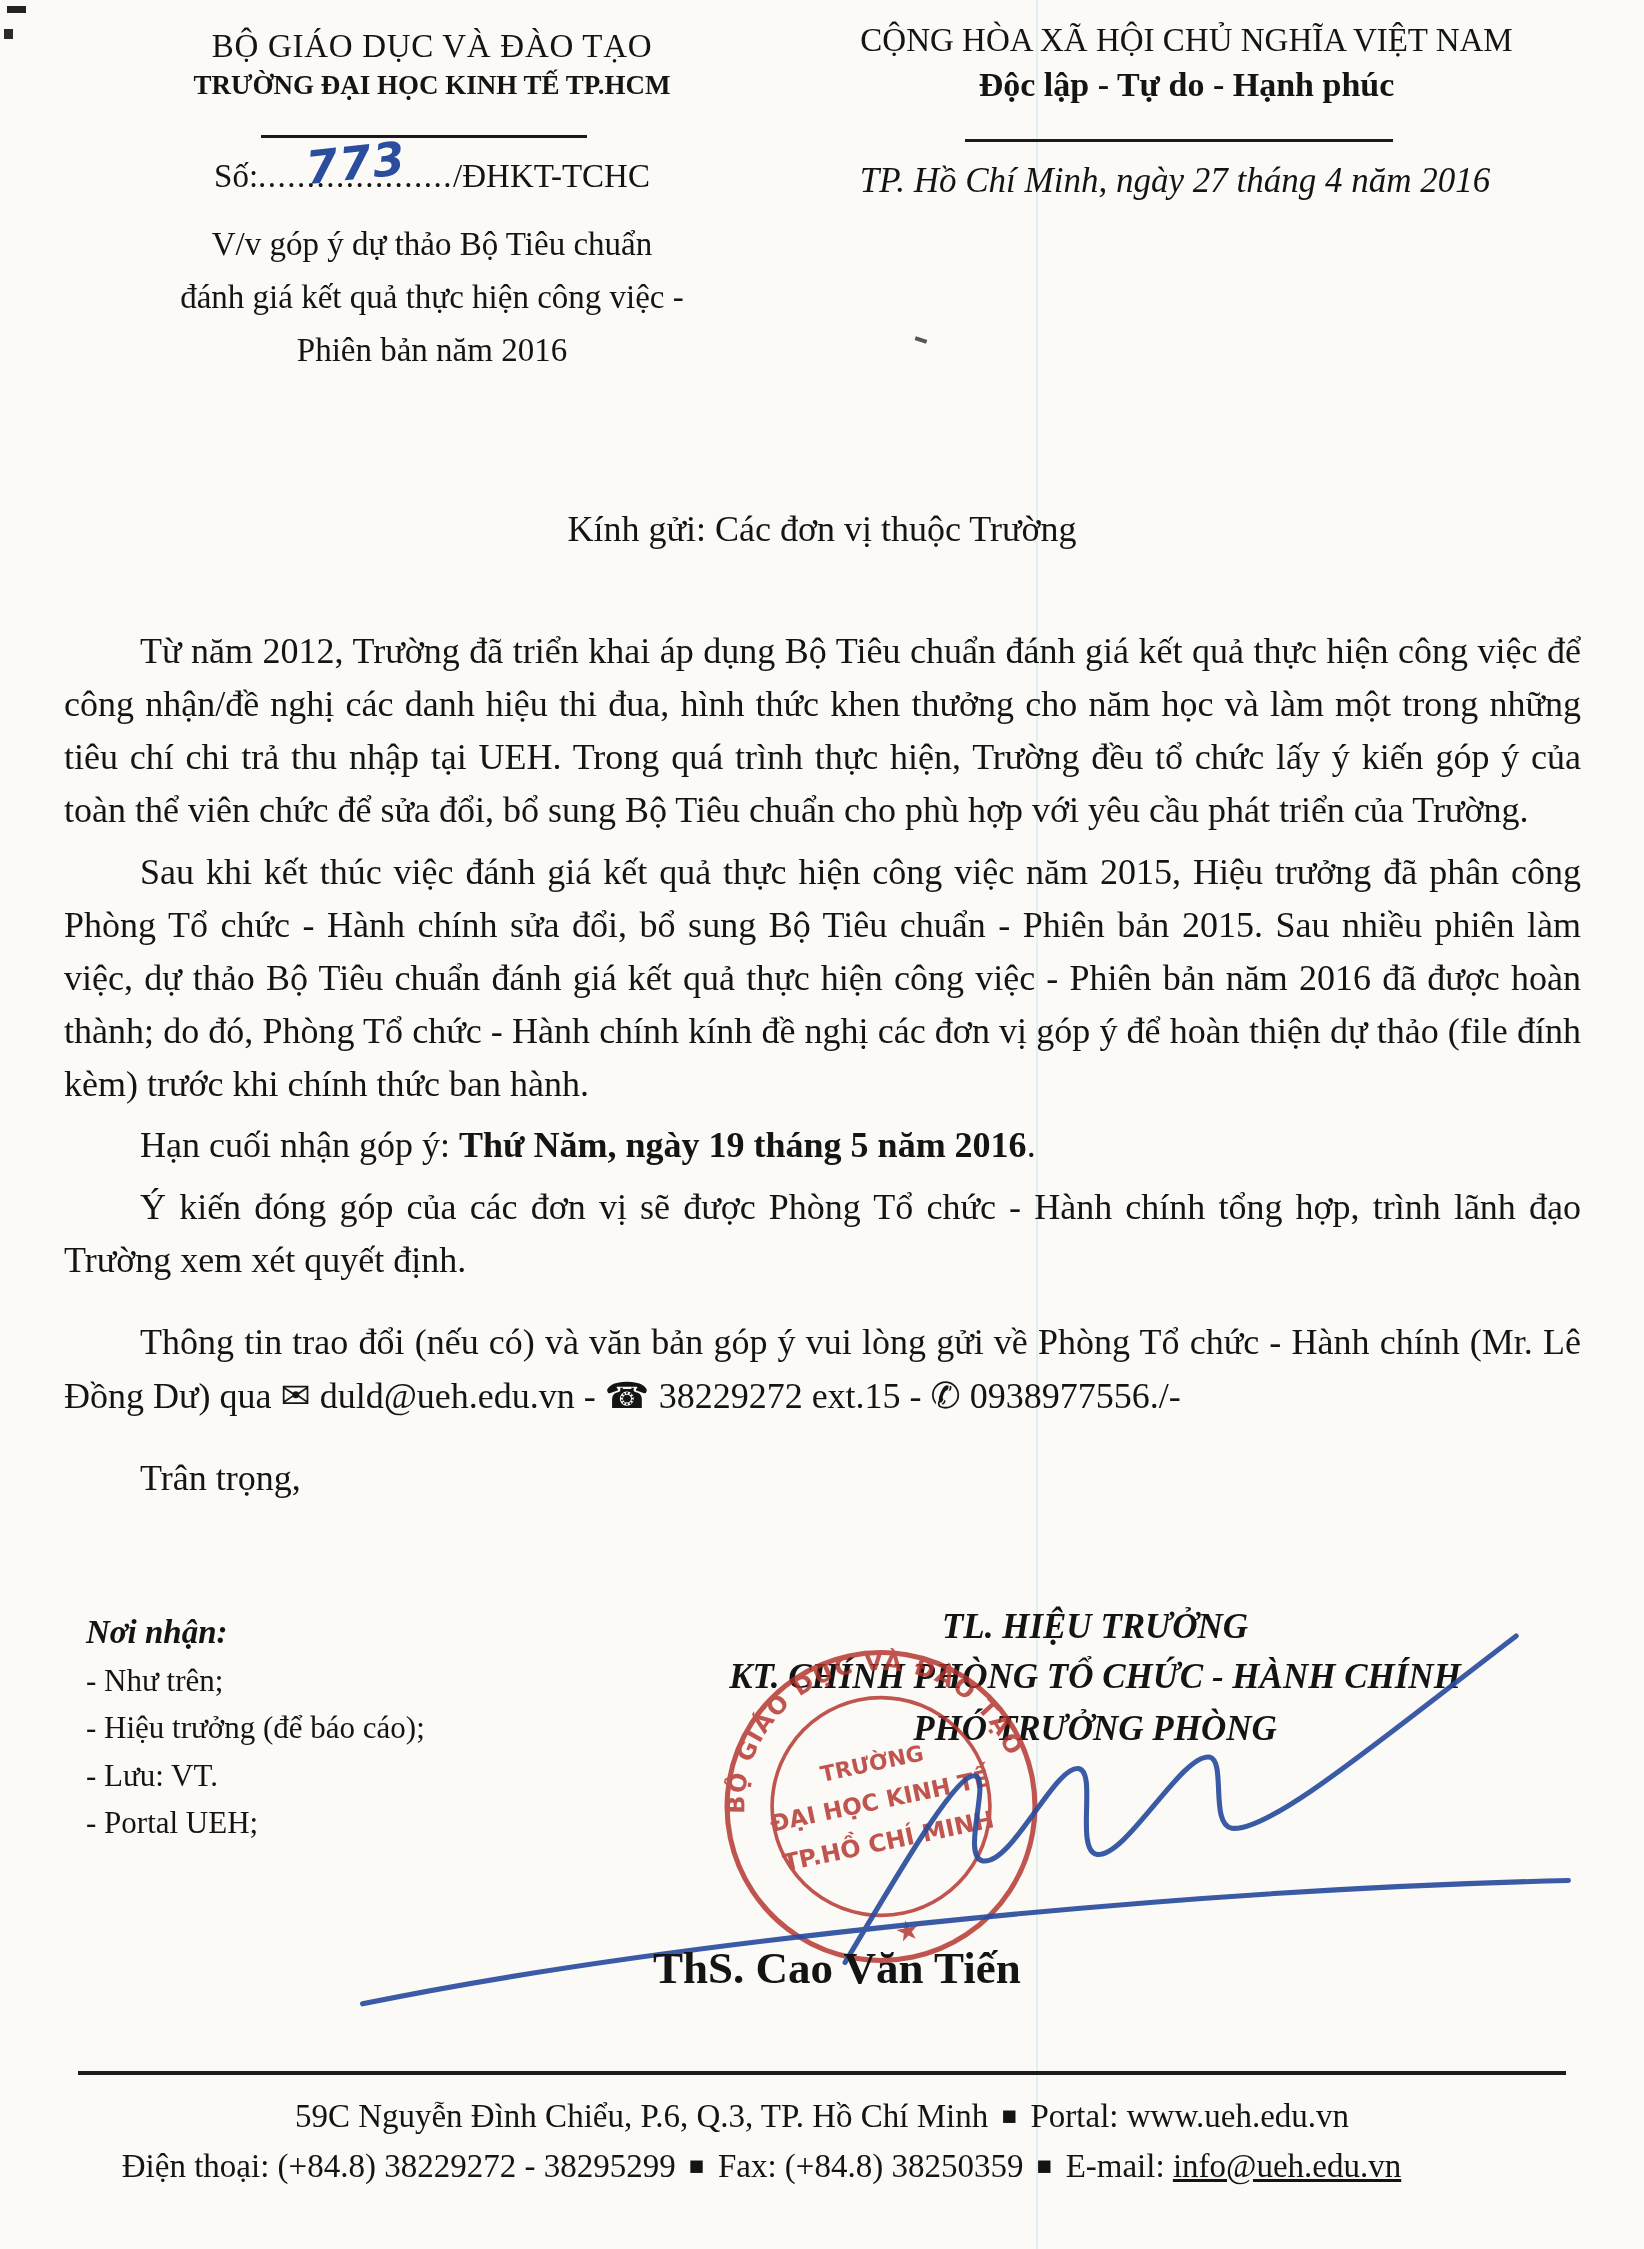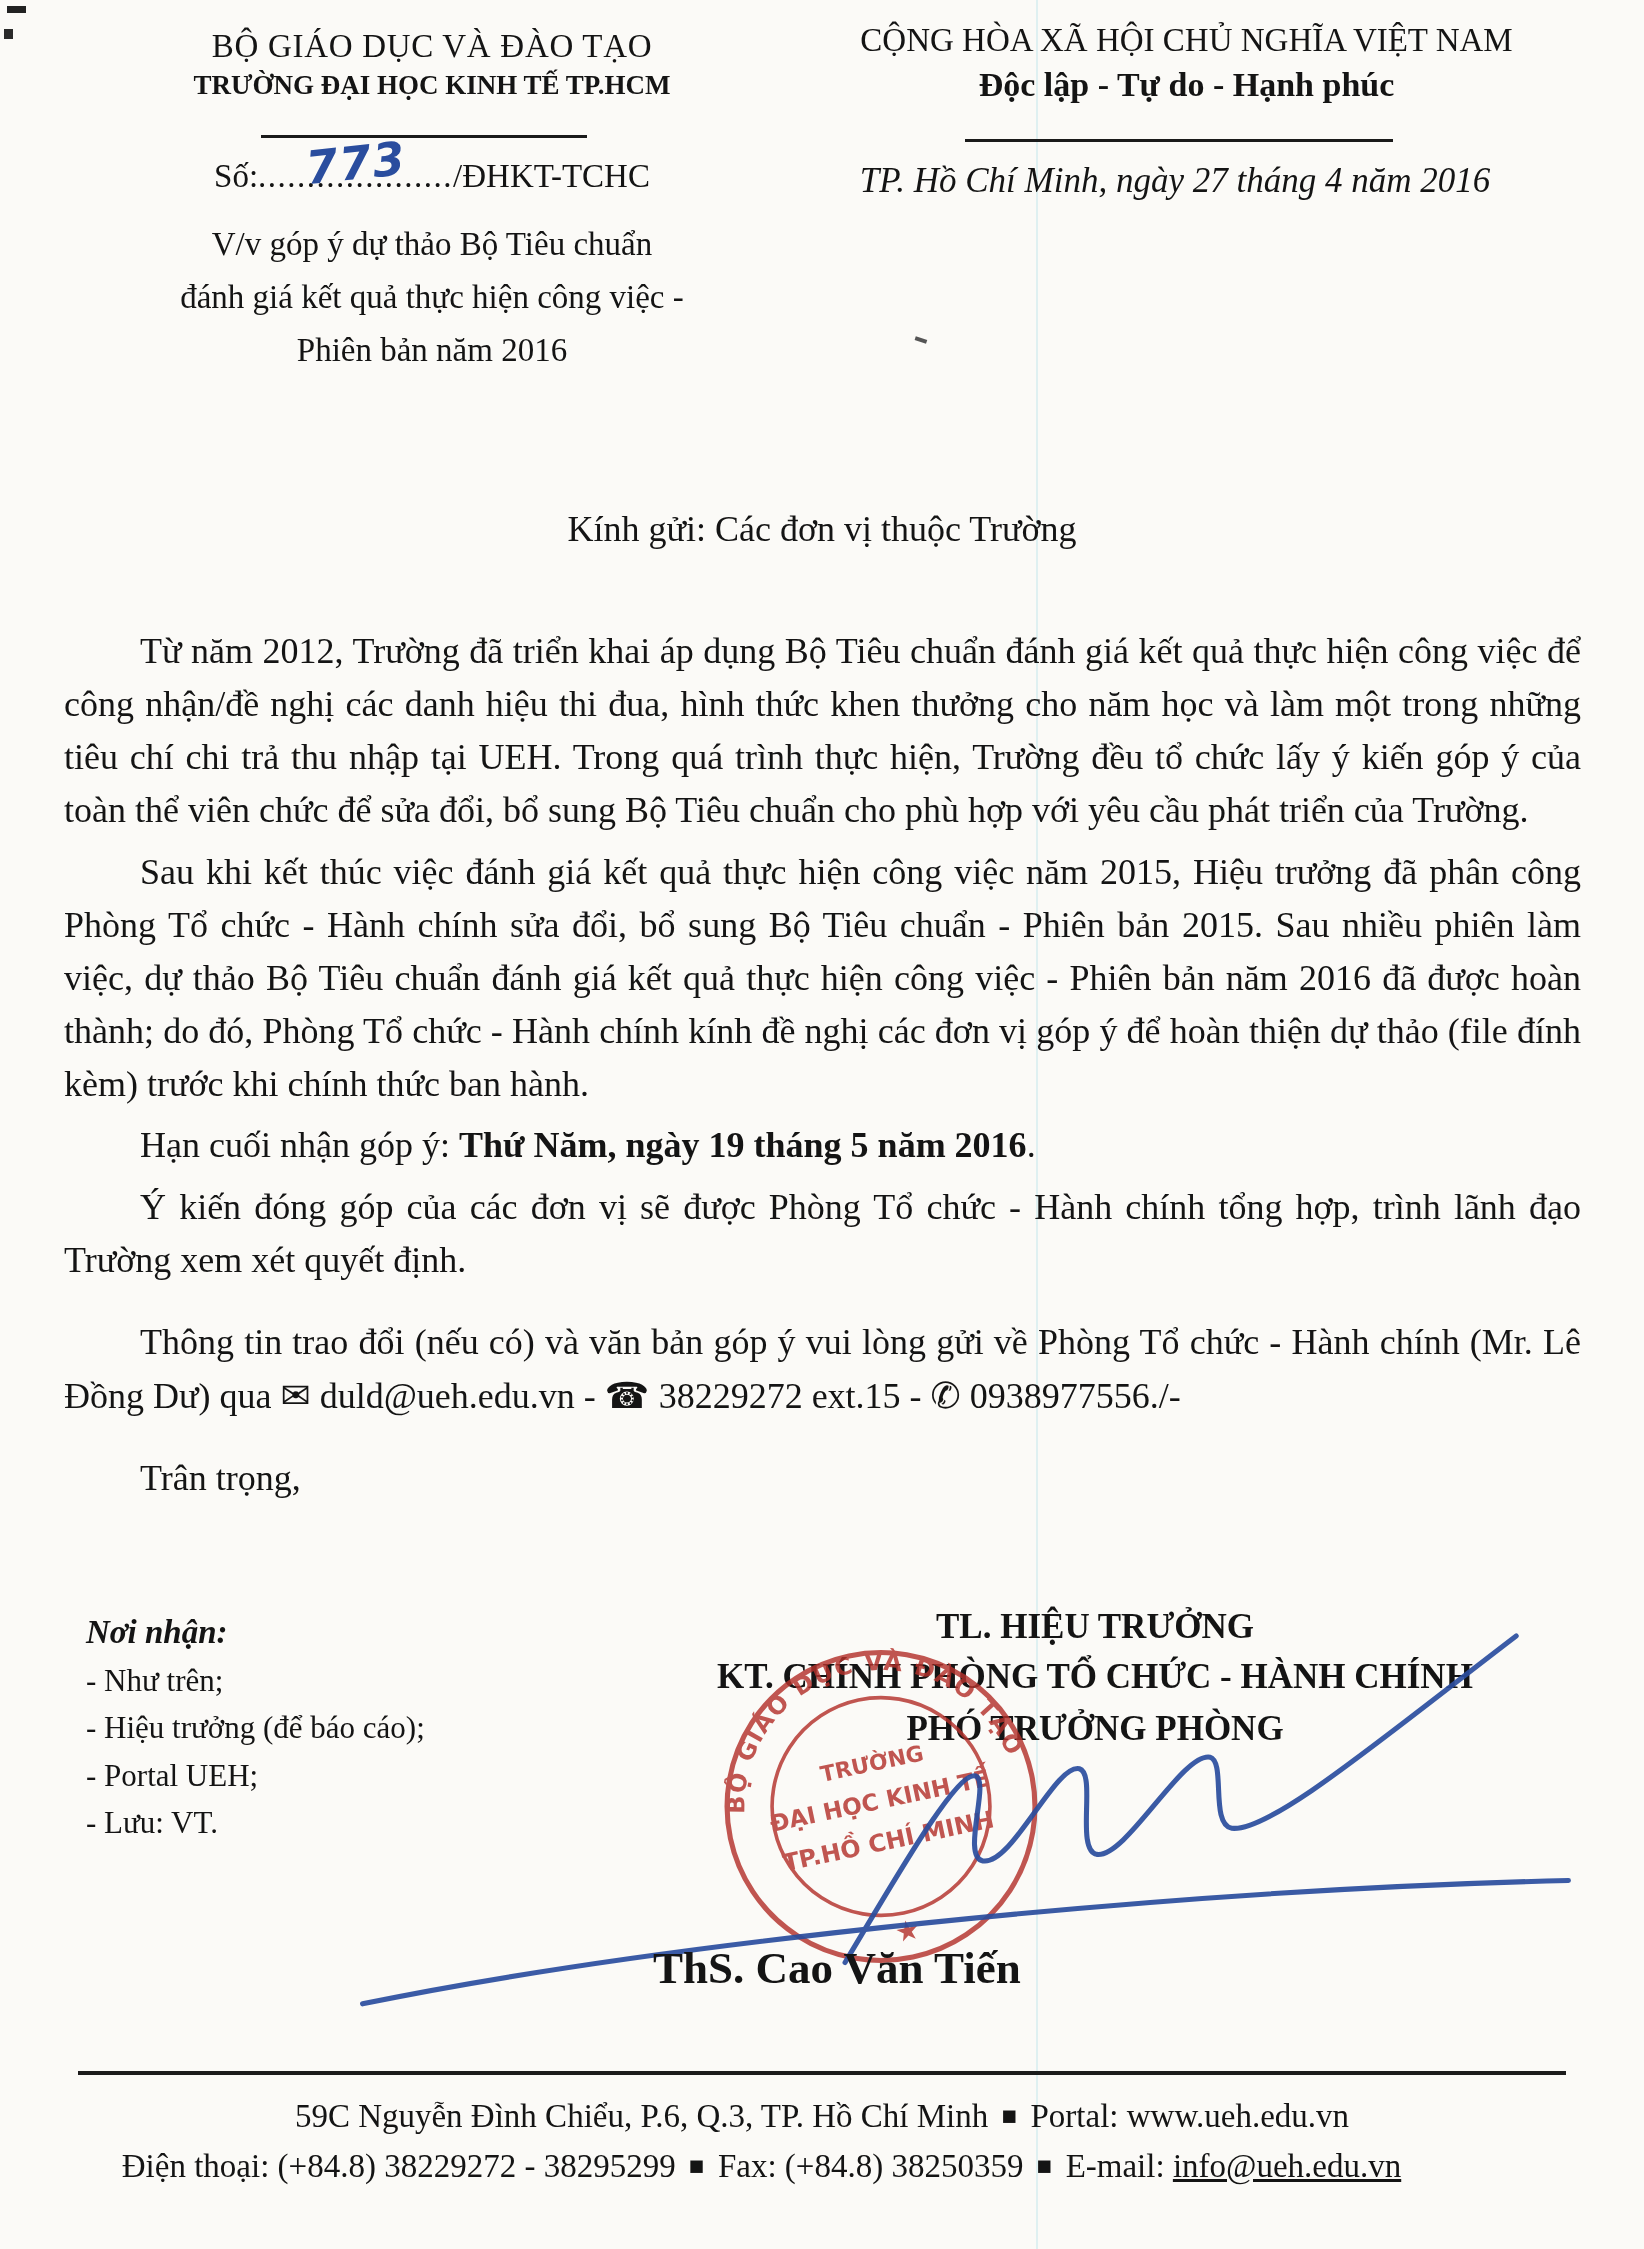--- a/index.html
+++ b/index.html
@@ -36,21 +36,21 @@
   .p5{margin-top:29px !important;}
   .closing{margin-top:29px !important; text-align:left;}
   .bold{font-weight:bold;}
   .glyph{font-family:"DejaVu Sans", sans-serif;}
   .underline{text-decoration:underline;}
   
   .recipients{left:86px; top:1614px; width:551px;}
   .recipients .title{font-size:33px; font-weight:bold; font-style:italic;}
   .recipients .item{font-size:31px; margin-top:11.6px;}
   
-  .signblock{left:602px; top:1607px; width:986px; text-align:center;}
+  .signblock{left:602px; top:1607px; width:986px; text-align:center;font-style:italic;}
   .signblock .a1{font-size:35px; font-weight:bold;}
   .signblock .a2{font-size:35px; font-weight:bold; margin-top:10.2px;}
   .signblock .a3{font-size:35px; font-weight:bold; margin-top:11.6px;}
   .signer{left:653px; top:1942px; width:870px; font-size:45px; font-weight:bold;}
   
   .stamp{left:714px; top:1636px; width:334px; height:341px; opacity:.82;}
   
   .signature{left:290px; top:1596px; width:1306px; height:450px;}
   
   .footer-rule{left:78px; top:2071px; width:1488px; height:4.4px; background:#1c1c1c;}
@@ -105,22 +105,22 @@
     <p><span>Hạn cuối nhận góp ý: </span><span class="bold">Thứ Năm, ngày 19 tháng 5 năm 2016</span><span>.</span></p>
     <p>Ý kiến đóng góp của các đơn vị sẽ được Phòng Tổ chức - Hành chính tổng hợp, trình lãnh đạo Trường xem xét quyết định.</p>
     <p class="p5"><span>Thông tin trao đổi (nếu có) và văn bản góp ý vui lòng gửi về Phòng Tổ chức - Hành chính (Mr. Lê Đồng Dư) qua </span><span class="glyph">✉</span> <span>duld@ueh.edu.vn</span><span> - </span><span class="glyph">☎</span> <span>38229272 ext.15</span><span> - </span><span class="glyph">✆</span> <span>0938977556./-</span></p>
     <p class="closing">Trân trọng,</p>
   </div>
 
   <div class="abs recipients">
     <div class="title">Nơi nhận:</div>
     <div class="item">- Như trên;</div>
     <div class="item">- Hiệu trưởng (để báo cáo);</div>
+    <div class="item">- Lưu: VT.</div>
     <div class="item">- Portal UEH;</div>
-    <div class="item">- Lưu: VT.</div>
   </div>
 
   <div class="abs signblock">
     <div class="a1">TL. HIỆU TRƯỞNG</div>
     <div class="a2">KT. CHÍNH PHÒNG TỔ CHỨC - HÀNH CHÍNH</div>
     <div class="a3">PHÓ TRƯỞNG PHÒNG</div>
   </div>
 
   <svg class="abs stamp" viewBox="0 0 460 460">
     <g transform="rotate(-12 230 230)" fill="none" stroke="#b4322c">

